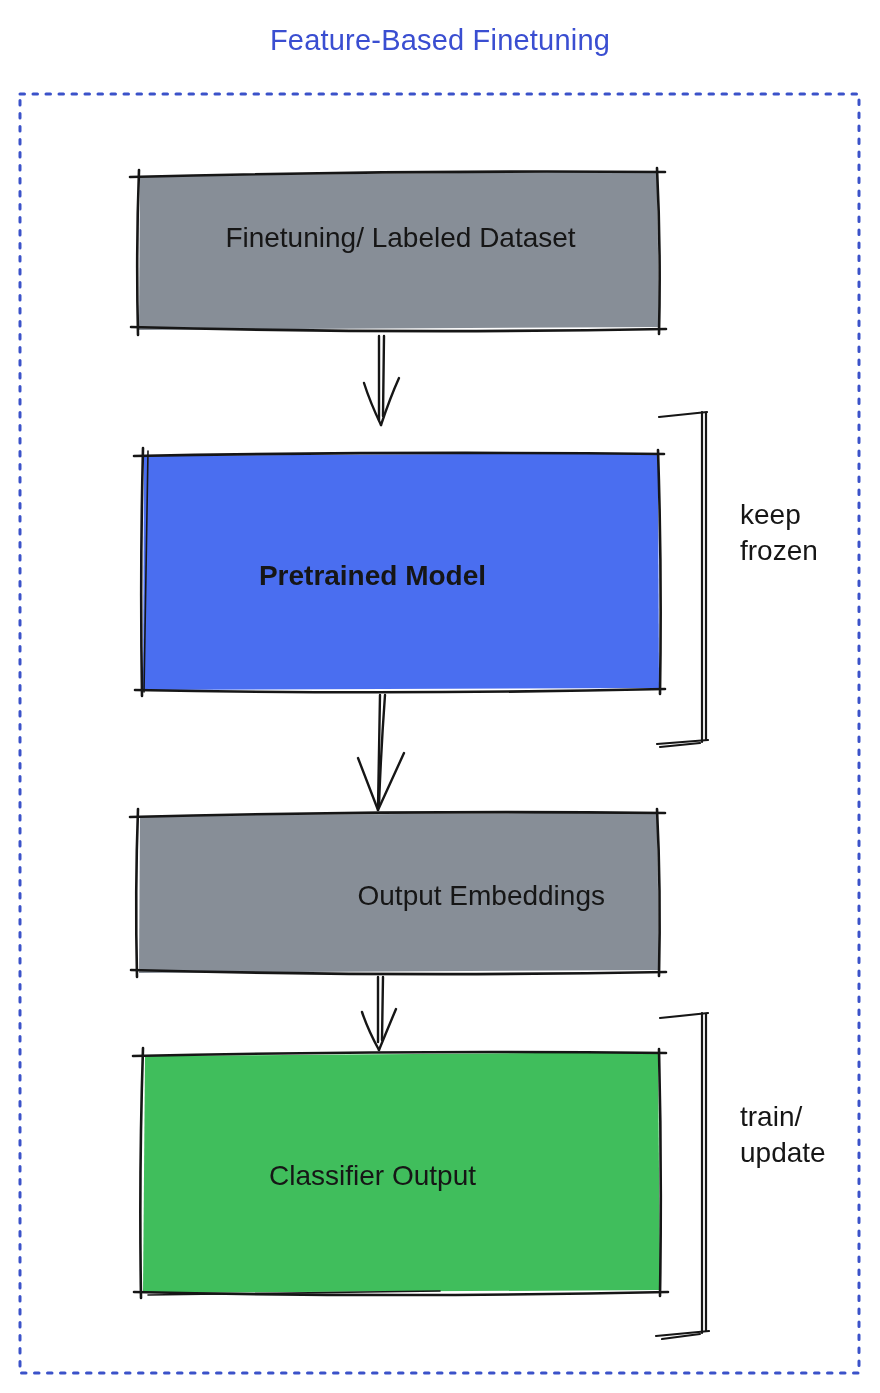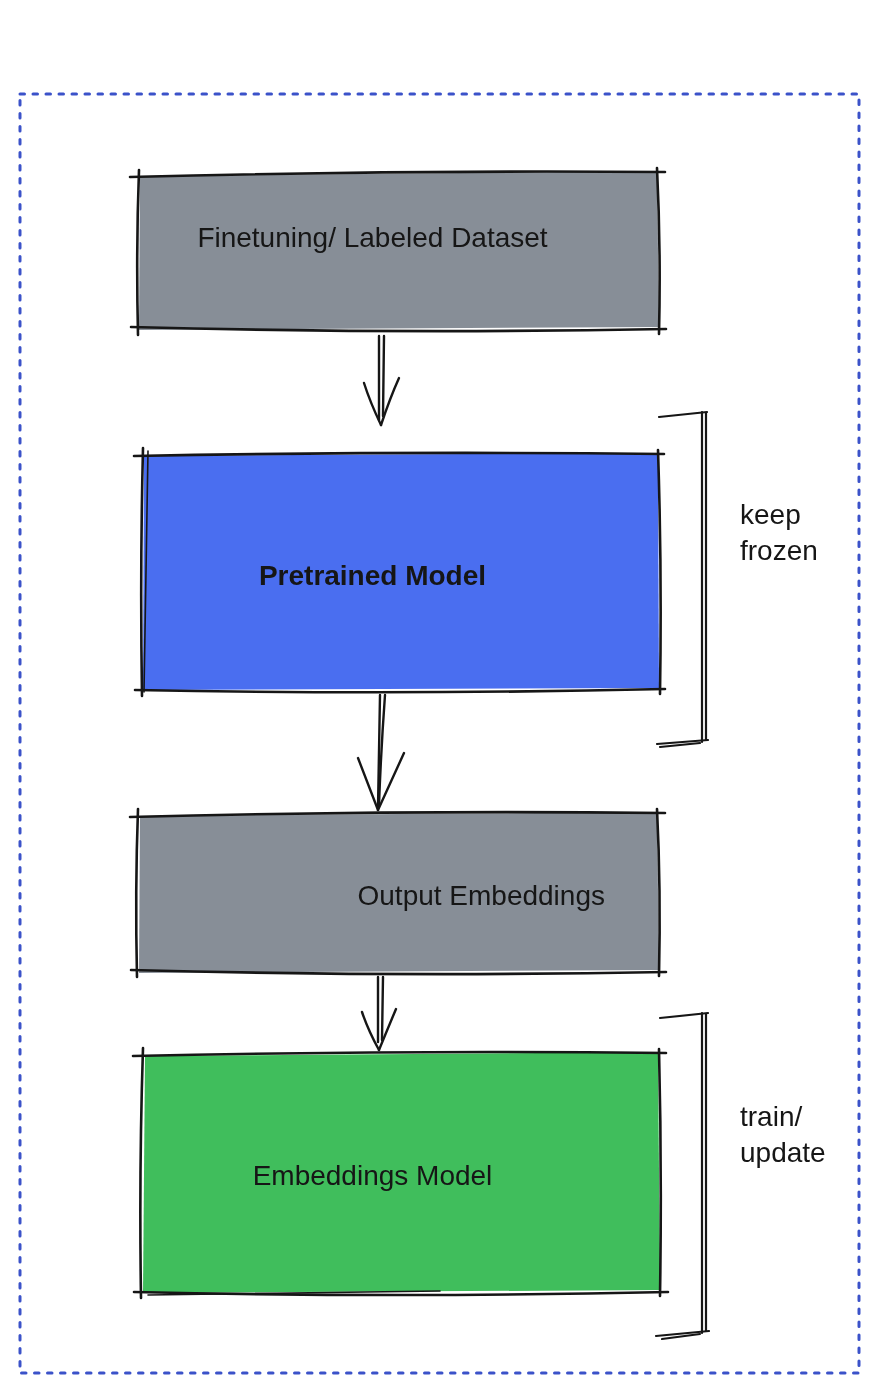--- a/index.html
+++ b/index.html
@@ -22,40 +22,41 @@
   .artwork{
     position:absolute;left:0;top:0;
   }
   .node-label{
     position:absolute;
     left:140px;width:465px;
     text-align:center;
     font-size:28px;
     color:#161616;
   }
-  .node-label.n0{top:222px;}
+  .node-label.n0{top:222px;margin-left:28px;}
   .node-label.n1{top:560px;font-weight:bold;}
   .node-label.n2{top:880px;text-align:right;}
   .node-label.n3{top:1160px;}
   .side-note{
     position:absolute;
     left:740px;
     font-size:28px;
     line-height:36px;
     color:#161616;
     white-space:nowrap;
   }
   .side-note.a0{top:497px;}
   .side-note.a1{top:1099px;}
 </style>
 </head>
 <body>
 
 <div class="stage">
 
+  <div class="diagram-title">Feature-Based Finetuning</div>
 
   <svg class="artwork" width="880" height="1393" viewBox="0 0 880 1393" fill="none" stroke-linecap="round" stroke-linejoin="round">
 
     <rect x="20" y="94" width="839" height="1279" stroke="#3B52C9" stroke-width="3" stroke-dasharray="4.5 8.5"></rect>
 
     <g stroke="#161616" stroke-width="2.6">
       <polygon stroke="none" points="140,176 657,171 659,327 139,330" fill="#878E97"></polygon>
       <path d="M130,177 Q400,170 665,172"></path>
       <path d="M657,168 Q661,250 659,334"></path>
       <path d="M131,327 Q400,334 666,329"></path>
@@ -122,21 +123,21 @@
       <path d="M702,1013 L702,1333"></path>
       <path d="M706,1014 L706,1331"></path>
       <path d="M656,1336 L709,1331"></path>
       <path d="M662,1339 L700,1334"></path>
     </g>
   </svg>
 
   <div class="node-label n0">Finetuning/ Labeled Dataset</div>
   <div class="node-label n1">Pretrained Model</div>
   <div class="node-label n2">Output Embeddings</div>
-  <div class="node-label n3">Embeddings Model</div>
+  <div class="node-label n3">Classifier Output</div>
 
   <div class="side-note a0">
     <div>keep</div>
     <div>frozen</div>
   </div>
   <div class="side-note a1">
     <div>train/</div>
     <div>update</div>
   </div>
 

